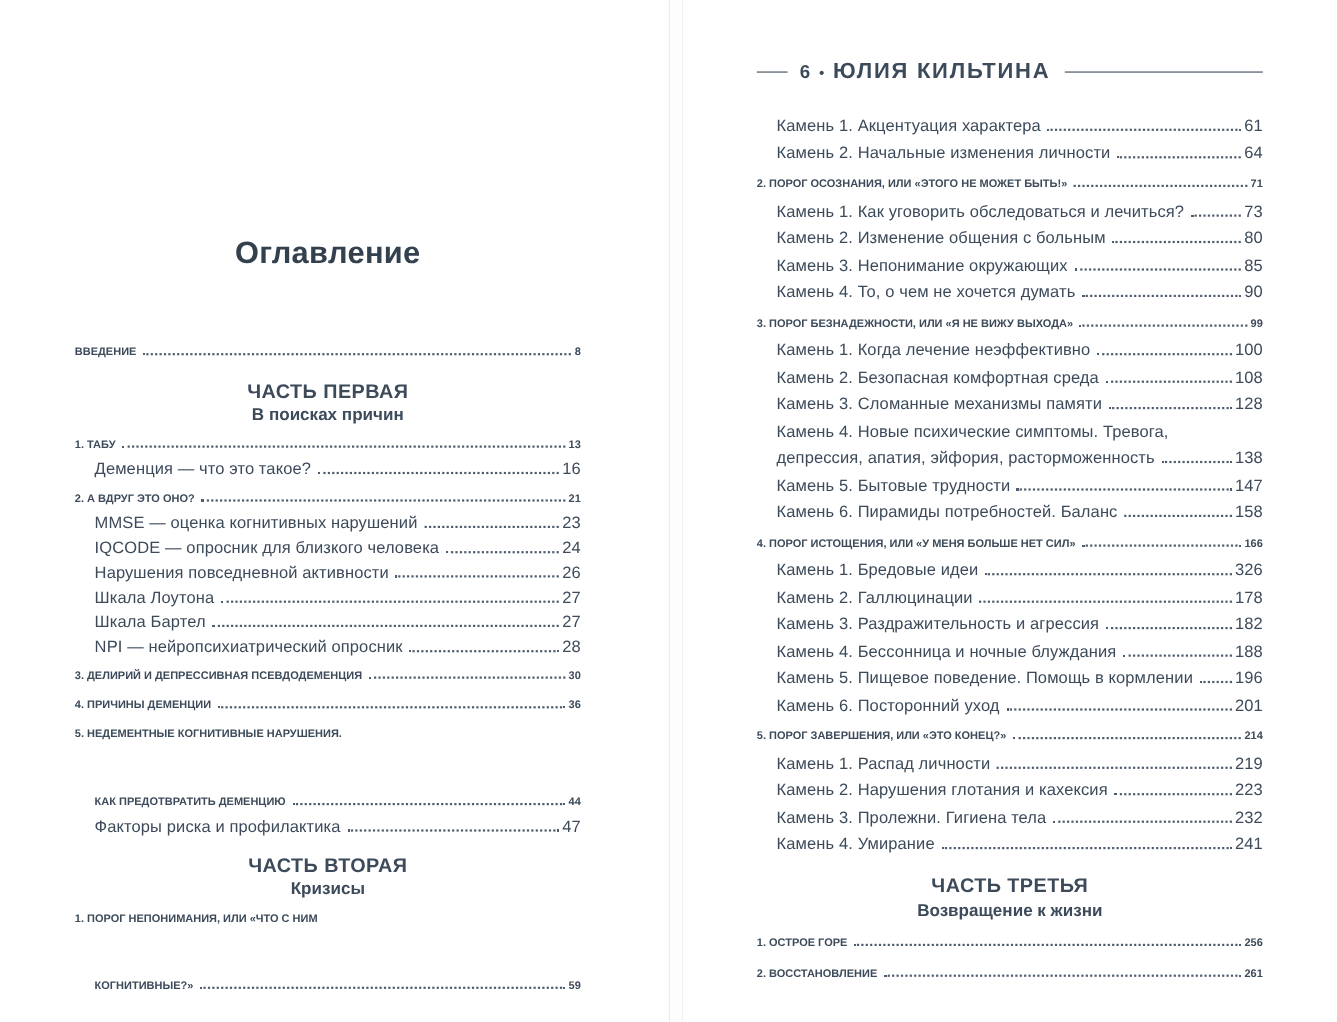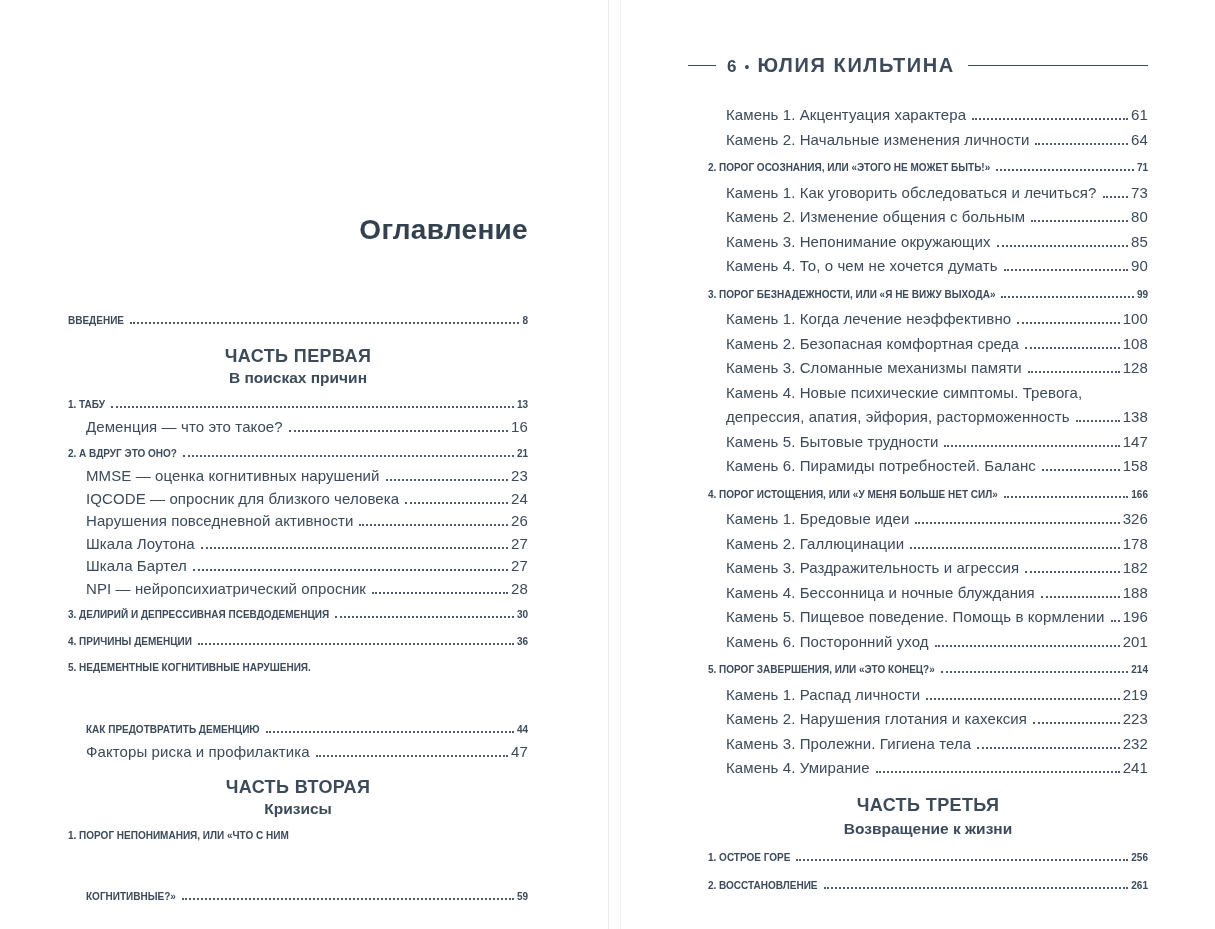--- a/index.html
+++ b/index.html
@@ -15,25 +15,25 @@
   .gutter {
     position: absolute; left: 608px; top: 0; height: 100%; width: 13px;
     border-left: 1px solid #eaeaea; border-right: 1px solid #f1f1f1;
     background: #fdfdfd;
   }
   .page { position: absolute; top: 0; }
   .page-left  { left: 68px;  width: 460px; }
   .page-right { left: 688px; width: 460px; }
 
   .toc-title {
-    margin-top: 214px; text-align: right;
+    margin-top: 214px; text-align: center;
     font-size: 28px; font-weight: 700; color: #33414f; letter-spacing: 0.3px;
   }
   .page-left .toc { margin-top: 64px; }
-  .page-right .toc { margin-top: 26px; margin-left: 20px; }
+  .page-right .toc { margin-top: 26px; }
 
   .toc { font-size: 15px; }
   .page-left .toc { line-height: 22.5px; }
   .page-right .toc { line-height: 24.5px; }
 
   .entry .row { display: flex; align-items: baseline; }
   .txt { white-space: nowrap; }
   .leader {
     flex: 1 1 8px; min-width: 8px;
     border-bottom: 2px dotted #4e5c6d;

